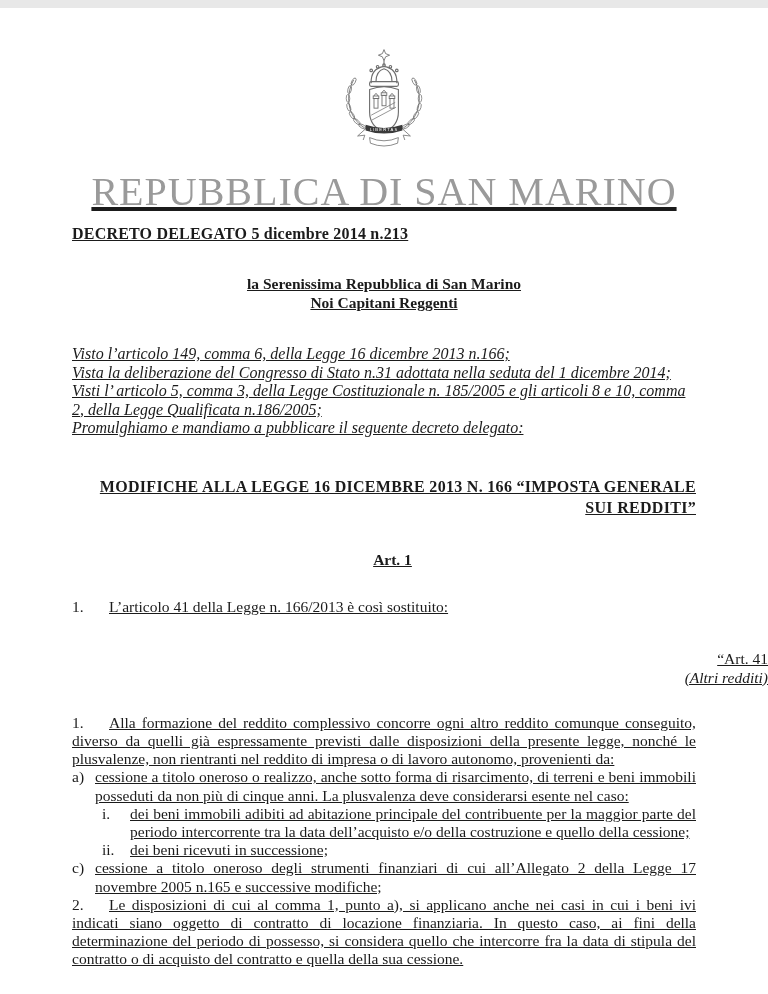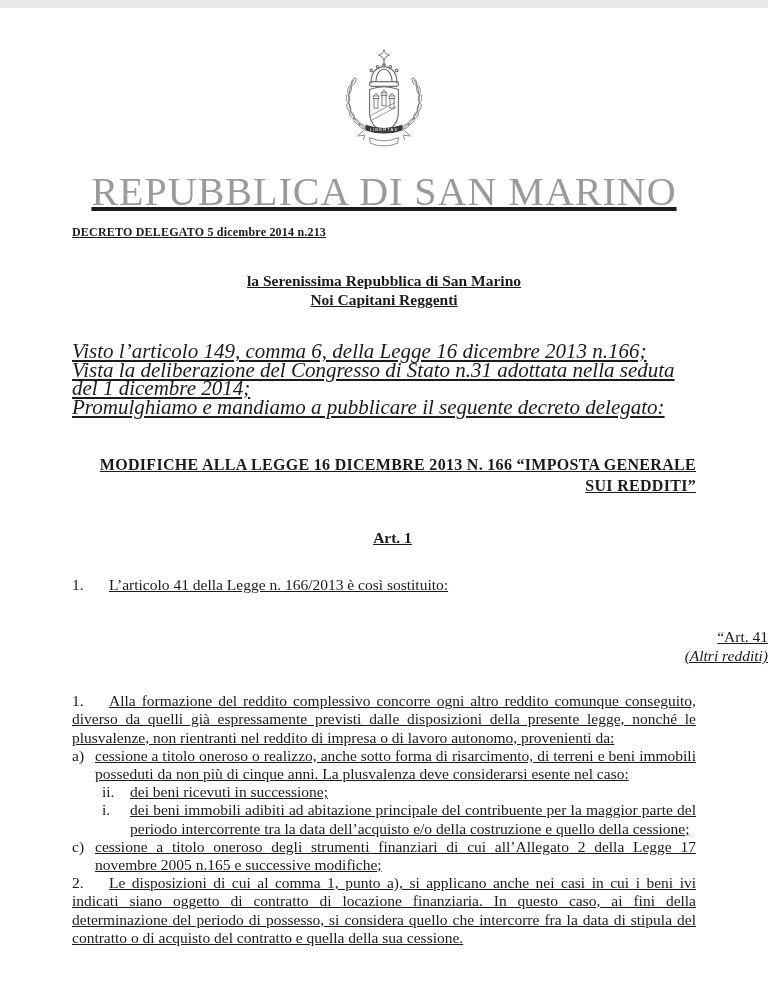--- a/index.html
+++ b/index.html
@@ -25,35 +25,35 @@
     text-align: center;
     font-size: 40px;
     font-weight: 400;
     letter-spacing: 1px;
     color: #9a9a9a;
     line-height: 44px;
     white-space: nowrap;
   }
   .decree-line {
     margin: 11px 72px 0 72px;
-    font-size: 12px;
+    font-size: 16px;
     font-weight: bold;
     letter-spacing: 0.2px;
   }
   .salutation {
     margin-top: 31px;
     text-align: center;
     font-weight: bold;
     font-size: 15.5px;
     line-height: 19px;
   }
   .preamble {
     margin: 33px 72px 0 72px;
     font-style: italic;
-    font-size: 21px;
+    font-size: 16px;
     line-height: 18.5px;
   }
   .subject-title {
     margin: 38px 72px 0 72px;
     text-align: right;
     font-weight: bold;
     font-size: 16px;
     line-height: 21px;
     letter-spacing: 0.3px;
   }
@@ -185,39 +185,40 @@
   <p class="decree-line">DECRETO DELEGATO 5 dicembre 2014 n.213</p>
 
   <div class="salutation">
     <p>la Serenissima Repubblica di San Marino</p>
     <p>Noi Capitani Reggenti</p>
   </div>
 
   <div class="preamble">
     <p>Visto l’articolo 149, comma 6, della Legge 16 dicembre 2013 n.166;</p>
     <p>Vista la deliberazione del Congresso di Stato n.31 adottata nella seduta del 1 dicembre 2014;</p>
+    <p>Visti l’ articolo 5, comma 3, della Legge Costituzionale n. 185/2005 e gli articoli 8 e 10, comma 2, della Legge Qualificata n.186/2005;</p>
     <p>Promulghiamo e mandiamo a pubblicare il seguente decreto delegato:</p>
   </div>
 
   <h2 class="subject-title">
     <span>MODIFICHE ALLA LEGGE 16 DICEMBRE 2013 N. 166 “IMPOSTA GENERALE</span><br>
     <span>SUI REDDITI”</span>
   </h2>
 
   <h3 class="article-heading">Art. 1</h3>
 
   <p class="intro-item"><span class="para-num">1.</span><span>L’articolo 41 della Legge n. 166/2013 è così sostituito:</span></p>
 
   <div class="quoted-head">
     <p>“Art. 41</p>
     <p class="subtitle">(Altri redditi)</p>
   </div>
 
   <div class="body-text">
     <p class="numbered"><span class="para-num">1.</span><span>Alla formazione del reddito complessivo concorre ogni altro reddito comunque conseguito, diverso da quelli già espressamente previsti dalle disposizioni della presente legge, nonché le plusvalenze, non rientranti nel reddito di impresa o di lavoro autonomo, provenienti da:</span></p>
     <p class="lettered"><span class="item-label">a)</span><span>cessione a titolo oneroso o realizzo, anche sotto forma di risarcimento, di terreni e beni immobili posseduti da non più di cinque anni. La plusvalenza deve considerarsi esente nel caso:</span></p>
+    <p class="roman"><span class="item-label">i.</span><span>dei beni immobili adibiti ad abitazione principale del contribuente per la maggior parte del periodo intercorrente tra la data dell’acquisto e/o della costruzione e quello della cessione;</span></p>
     <p class="roman"><span class="item-label">ii.</span><span>dei beni ricevuti in successione;</span></p>
-    <p class="roman"><span class="item-label">i.</span><span>dei beni immobili adibiti ad abitazione principale del contribuente per la maggior parte del periodo intercorrente tra la data dell’acquisto e/o della costruzione e quello della cessione;</span></p>
     <p class="lettered"><span class="item-label">c)</span><span>cessione a titolo oneroso degli strumenti finanziari di cui all’Allegato 2 della Legge 17 novembre 2005 n.165 e successive modifiche;</span></p>
     <p class="numbered"><span class="para-num">2.</span><span>Le disposizioni di cui al comma 1, punto a), si applicano anche nei casi in cui i beni ivi indicati siano oggetto di contratto di locazione finanziaria. In questo caso, ai fini della determinazione del periodo di possesso, si considera quello che intercorre fra la data di stipula del contratto o di acquisto del contratto e quella della sua cessione.</span></p>
   </div>
 
 </div>
 
 </body></html>

